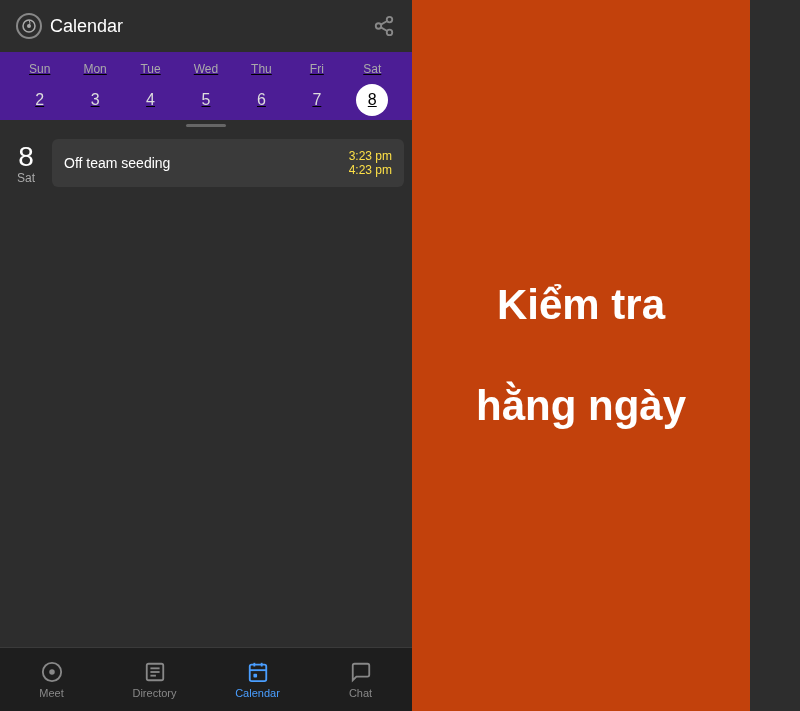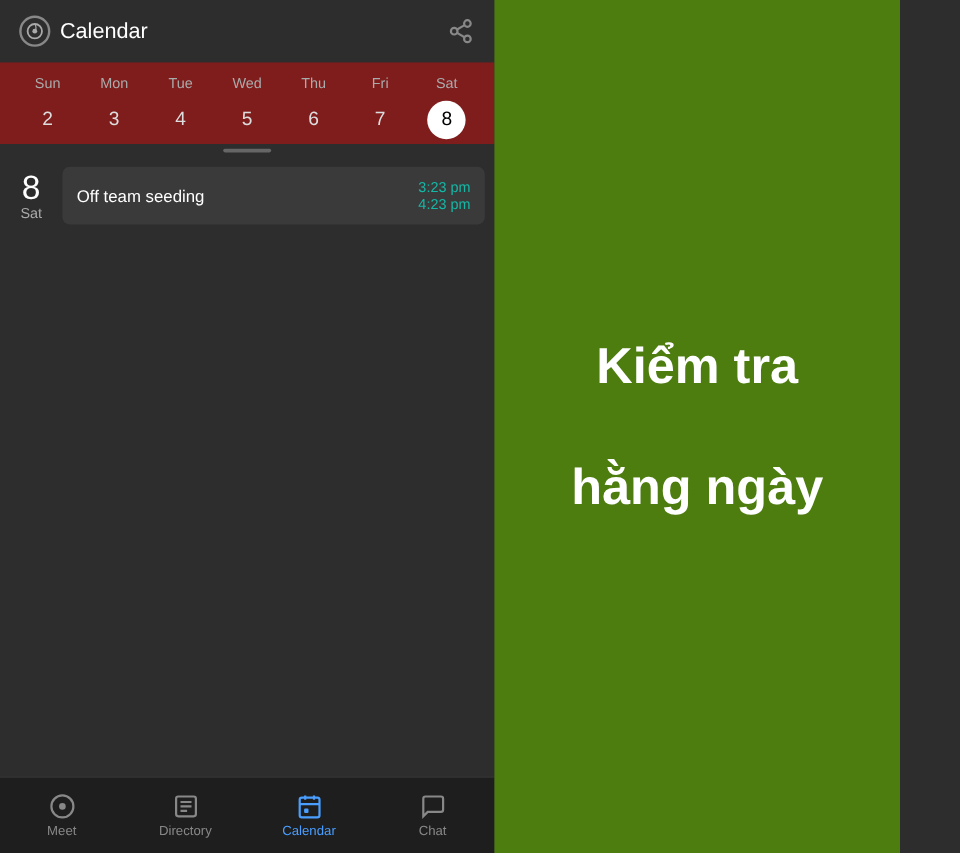--- a/index.html
+++ b/index.html
@@ -49,21 +49,22 @@
       background: transparent;
     }
     .header-icon svg {
       width: 16px;
       height: 16px;
     }
 
     
     .calendar-section {
       padding: 8px 12px 4px;
-      background: #7f1d1d;
+      background: #4c1d95;
+      text-decoration: underline;
     }
     .day-headers {
       display: grid;
       grid-template-columns: repeat(7, 1fr);
       text-align: center;
       margin-bottom: 6px;
     }
     .day-header {
       color: #aaaaaa;
       font-size: 12px;
@@ -139,21 +140,21 @@
       align-items: center;
     }
     .event-name {
       color: #ffffff;
       font-size: 14px;
     }
     .event-times {
       display: flex;
       flex-direction: column;
       align-items: flex-end;
-      color: #14b8a6;
+      color: #fde047;
       font-size: 12px;
     }
 
     
     .bottom-nav {
       height: 64px;
       background: #1e1e1e;
       display: flex;
       border-top: 1px solid #3a3a3a;
     }
@@ -182,21 +183,21 @@
       color: #888888;
     }
     .nav-item.active .nav-icon {
       color: #4a9eff;
     }
 
     
     .right-panel {
       width: 338px;
       height: 711px;
-      background: #4d7c0f;
+      background: #c2410c;
       display: flex;
       align-items: center;
       justify-content: center;
       padding: 40px;
     }
     .promo-text {
       color: #ffffff;
       font-size: 42px;
       font-weight: 900;
       text-align: center;

